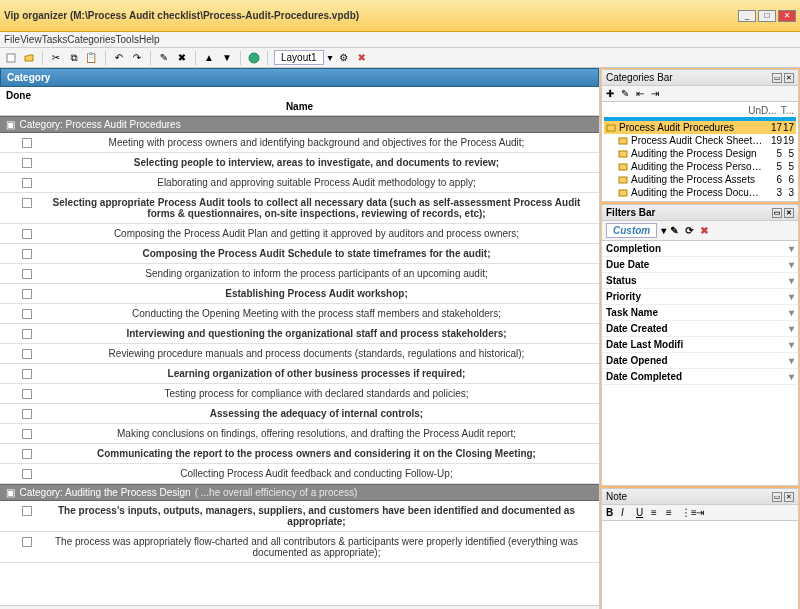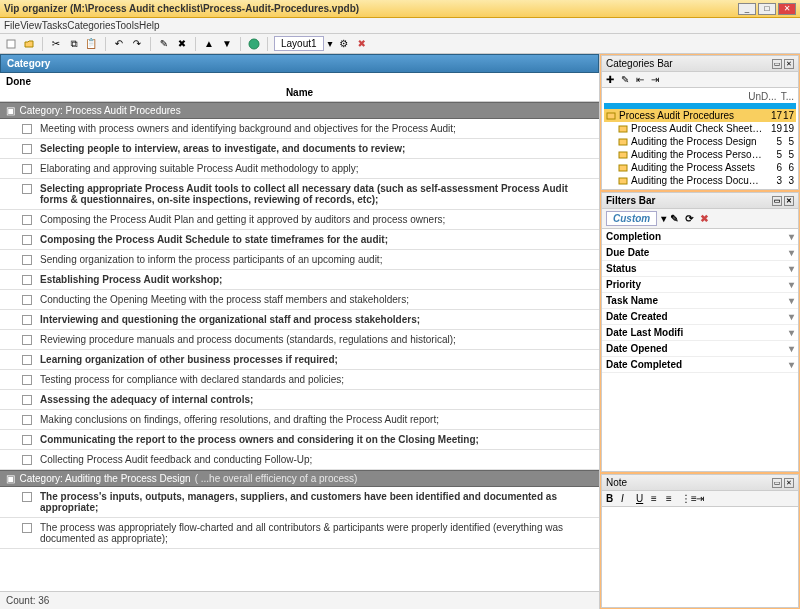--- a/index.html
+++ b/index.html
@@ -1,49 +1,49 @@
 <!DOCTYPE html>
 <html><head>
 <meta charset="utf-8">
 <style>
 * { margin: 0; padding: 0; box-sizing: border-box; font-family: Tahoma, Arial, sans-serif; font-size: 10px; }
 body { background: #fff; width: 800px; height: 609px; overflow: hidden; }
-.titlebar { background: linear-gradient(#fde9a8, #f9cf5f); border-bottom: 1px solid #d4a017; height: 18px; display: flex; align-items: center; padding: 0 4px; }
+.titlebar { background: linear-gradient(#fde9a8, #f9cf5f); border-bottom: 1px solid #d4a017; height: 32px; display: flex; align-items: center; padding: 0 4px; }
 .titlebar .title { font-weight: bold; color: #333; }
 .titlebar .controls { margin-left: auto; display: flex; gap: 2px; }
 .titlebar .controls span { width: 18px; height: 12px; border: 1px solid #888; background: #eee; display: flex; align-items: center; justify-content: center; font-size: 8px; }
 .titlebar .close-btn { background: #d44 !important; color: #fff; }
 .menubar { background: #f4f4f4; border-bottom: 1px solid #ccc; height: 16px; display: flex; align-items: center; padding: 0 4px; }
 .menubar span { color: #333; cursor: pointer; }
 .toolbar { background: #f4f4f4; border-bottom: 1px solid #ccc; height: 20px; display: flex; align-items: center; padding: 0 4px; gap: 4px; }
 .toolbar .tb { width: 14px; height: 14px; border: 1px solid transparent; display: flex; align-items: center; justify-content: center; }
 .toolbar .sep { width: 1px; height: 14px; background: #ccc; margin: 0 2px; }
 .toolbar .layout-btn { border: 1px solid #aac; padding: 1px 6px; background: #fff; }
 .main { display: flex; height: 555px; }
 .left-pane { flex: 1; display: flex; flex-direction: column; border-right: 1px solid #ccc; }
 .category-header { background: linear-gradient(#5a9fd4, #3a7fb4); color: #fff; font-weight: bold; padding: 3px 6px; border: 1px solid #2a5f84; }
 .col-header { display: flex; background: #fff; border-bottom: 1px solid #ccc; padding: 3px 0; flex-direction: column; }
 .col-done { width: 40px; padding-left: 6px; font-weight: bold; }
 .col-name { flex: 1; text-align: center; font-weight: bold; }
 .task-list { flex: 1; overflow-y: auto; background: #fff; }
 .grp { background: #888; color: #fff; padding: 2px 6px; border-top: 1px solid #666; border-bottom: 1px solid #666; display: flex; align-items: center; gap: 4px; }
 .task { display: flex; align-items: flex-start; padding: 3px 6px; border-bottom: 1px solid #e0e0e0; }
 .task .cb { width: 10px; height: 10px; border: 1px solid #999; margin: 2px 8px 0 16px; flex-shrink: 0; }
-.task .txt { flex: 1; color: #333; padding: 1px 0; }
+.task .txt { flex: 1; color: #333; padding: 1px 0; text-align: center; }
 .task.bold .txt { font-weight: bold; }
 .count-bar { padding: 3px 6px; color: #444; border-top: 1px solid #ccc; background: #f4f4f4; }
 .right-pane { width: 200px; display: flex; flex-direction: column; background: #fdba74; }
 .panel { border: 1px solid #ccc; margin: 1px; display: flex; flex-direction: column; }
 .panel-hdr { background: linear-gradient(#f0f0f0, #e0e0e0); border-bottom: 1px solid #ccc; padding: 2px 4px; display: flex; align-items: center; }
 .panel-hdr .title { flex: 1; }
 .panel-hdr .ico { width: 10px; height: 10px; border: 1px solid #888; margin-left: 2px; display: flex; align-items: center; justify-content: center; font-size: 7px; }
 .panel-tb { background: #f4f4f4; border-bottom: 1px solid #ccc; padding: 2px 4px; display: flex; gap: 4px; align-items: center; }
 .panel-tb .i { width: 11px; height: 11px; }
 .tree { background: #fff; padding: 2px; flex: 1; overflow: auto; }
-.tree-hdr { display: flex; font-size: 9px; color: #555; border-bottom: 6px solid #0ea5e9; padding: 1px 2px; }
+.tree-hdr { display: flex; font-size: 9px; color: #555; border-bottom: 4px solid #0ea5e9; padding: 1px 2px; }
 .tree-hdr span:first-child { flex: 1; }
 .tree-row { display: flex; align-items: center; padding: 1px 2px; font-size: 9px; }
 .tree-row .lbl { flex: 1; white-space: nowrap; overflow: hidden; text-overflow: ellipsis; }
 .tree-row .n1 { width: 18px; text-align: right; }
 .tree-row .n2 { width: 12px; text-align: right; }
 .tree-row.sel { background: #f9cf5f; }
 .tree-row .icon { width: 10px; height: 10px; margin-right: 3px; flex-shrink: 0; }
 .tree-row.depth1 { padding-left: 14px; }
 .filters-panel { flex: 1; font-weight: bold; }
 .filter-tab { border: 1px solid #aac; padding: 1px 6px; background: #fff; color: #3a7fb4; font-style: italic; }

